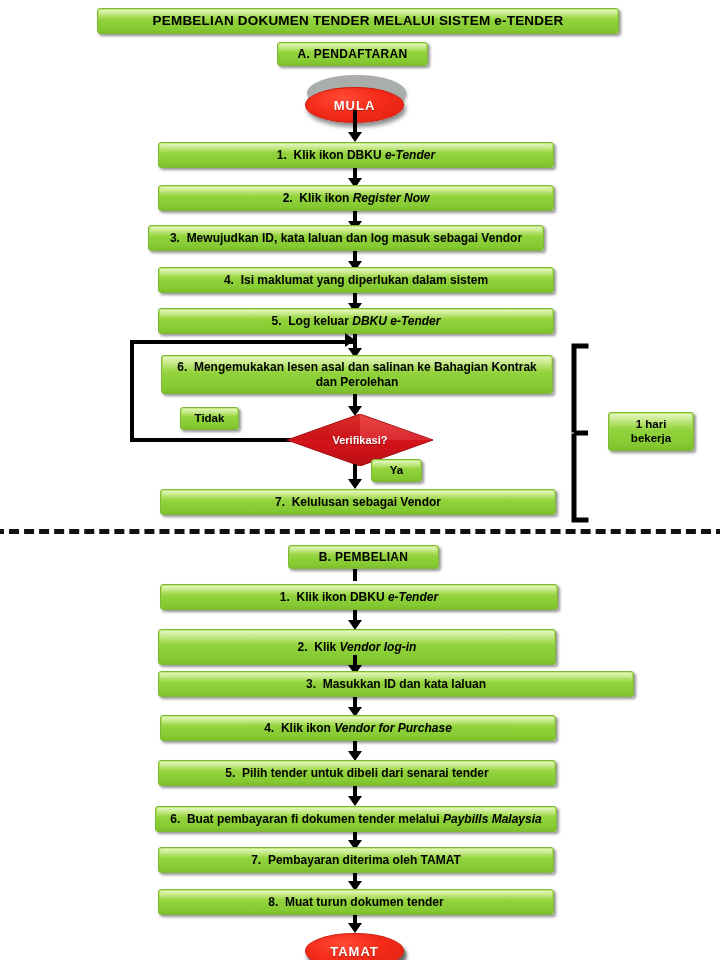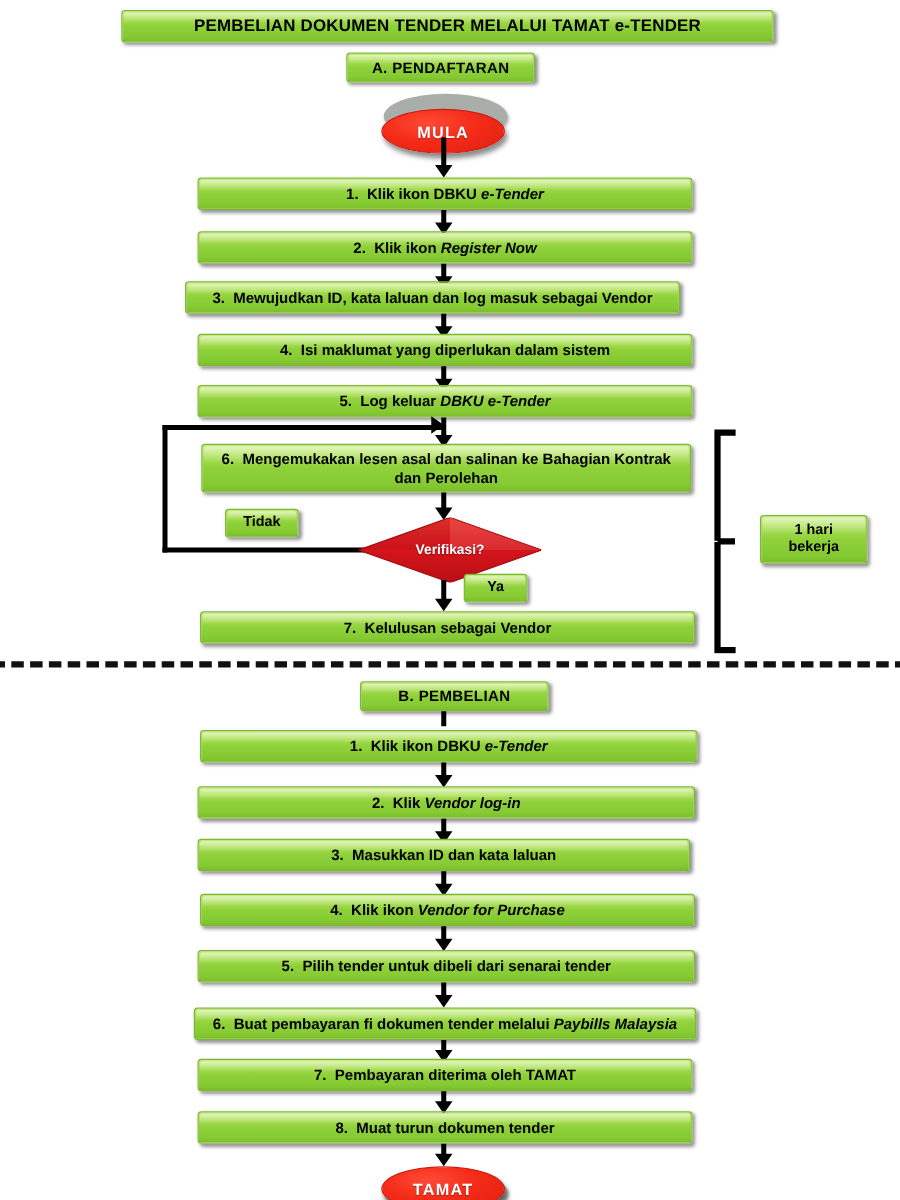--- a/index.html
+++ b/index.html
@@ -98,21 +98,21 @@
     height: 0;
     border-top: 5px dashed #111;
   }
 </style>
 </head>
 <body>
 
 <div id="stage">
 
   <div class="gbox" id="title-box" style="left:97px; top:8px; width:522px; height:26px;">
-    <span class="t">PEMBELIAN DOKUMEN TENDER MELALUI TAMAT e-TENDER</span>
+    <span class="t">PEMBELIAN DOKUMEN TENDER MELALUI SISTEM e-TENDER</span>
   </div>
 
   <div class="gbox section-head" style="left:277px; top:42px; width:151px; height:24px;">
     <span class="t">A.   PENDAFTARAN</span>
   </div>
 
   <div class="oval-shadow" style="left:307px; top:75px; width:99px; height:36px;"></div>
   <div class="oval" style="left:305px; top:87px; width:99px; height:36px;">
     <span class="t">MULA</span>
   </div>
@@ -211,27 +211,27 @@
   </div>
 
   <div class="vline" style="left:353px; top:569px; height:12px;"></div>
 
   <div class="gbox step" style="left:160px; top:584px; width:398px; height:26px;">
     <span class="t"><span>1.</span>&nbsp;&nbsp;<span>Klik ikon DBKU </span><i>e-Tender</i></span>
   </div>
   <div class="vline" style="left:353px; top:610px; height:14px;"></div>
   <div class="arrowhead" style="left:348px; top:620px;"></div>
 
-  <div class="gbox step" style="left:158px; top:629px; width:398px; height:26px;">
+  <div class="gbox step" style="left:158px; top:629px; width:398px; height:36px;">
     <span class="t"><span>2.</span>&nbsp;&nbsp;<span>Klik </span><i>Vendor log-in</i></span>
   </div>
   <div class="vline" style="left:353px; top:655px; height:14px;"></div>
   <div class="arrowhead" style="left:348px; top:665px;"></div>
 
-  <div class="gbox step" style="left:158px; top:671px; width:394px; height:26px;">
+  <div class="gbox step" style="left:158px; top:671px; width:476px; height:26px;">
     <span class="t"><span>3.</span>&nbsp;&nbsp;<span>Masukkan ID dan kata laluan</span></span>
   </div>
   <div class="vline" style="left:353px; top:697px; height:14px;"></div>
   <div class="arrowhead" style="left:348px; top:707px;"></div>
 
   <div class="gbox step" style="left:160px; top:715px; width:396px; height:26px;">
     <span class="t"><span>4.</span>&nbsp;&nbsp;<span>Klik ikon </span><i>Vendor for Purchase</i></span>
   </div>
   <div class="vline" style="left:353px; top:741px; height:14px;"></div>
   <div class="arrowhead" style="left:348px; top:751px;"></div>

